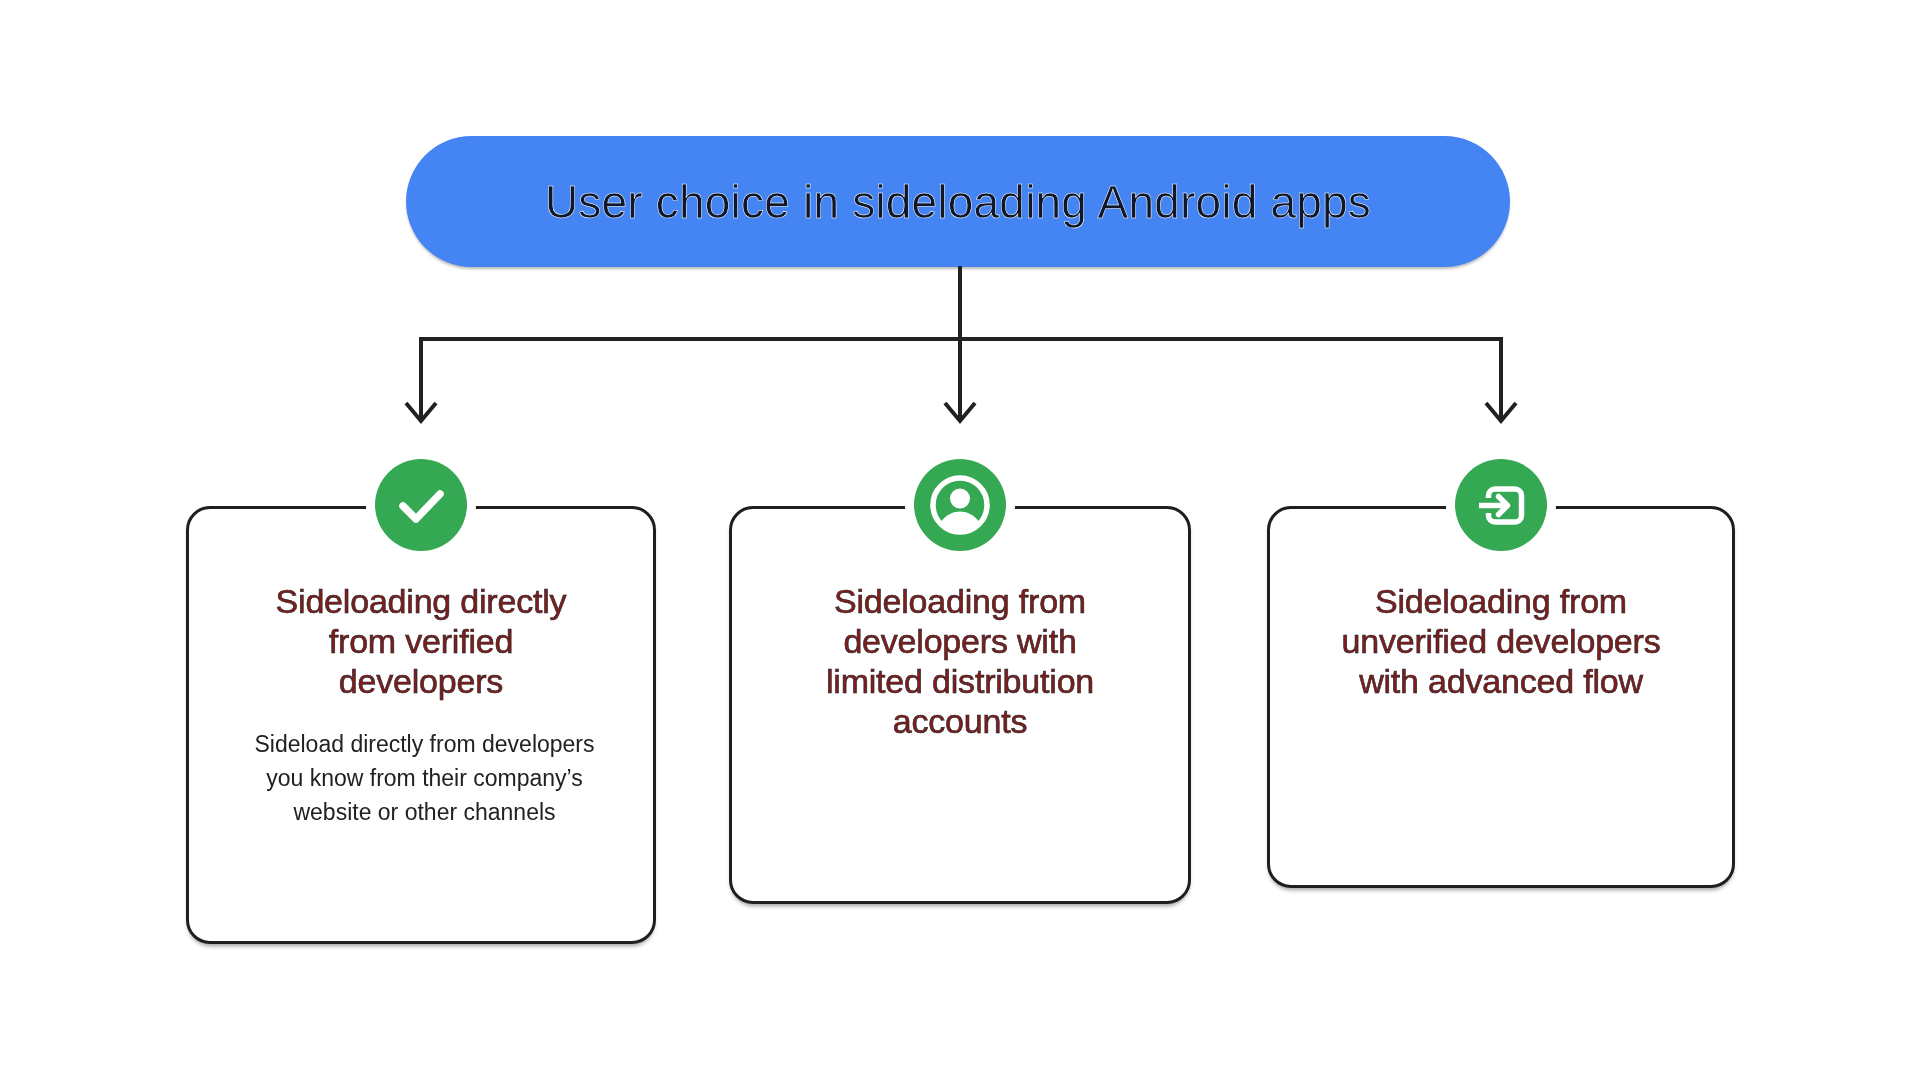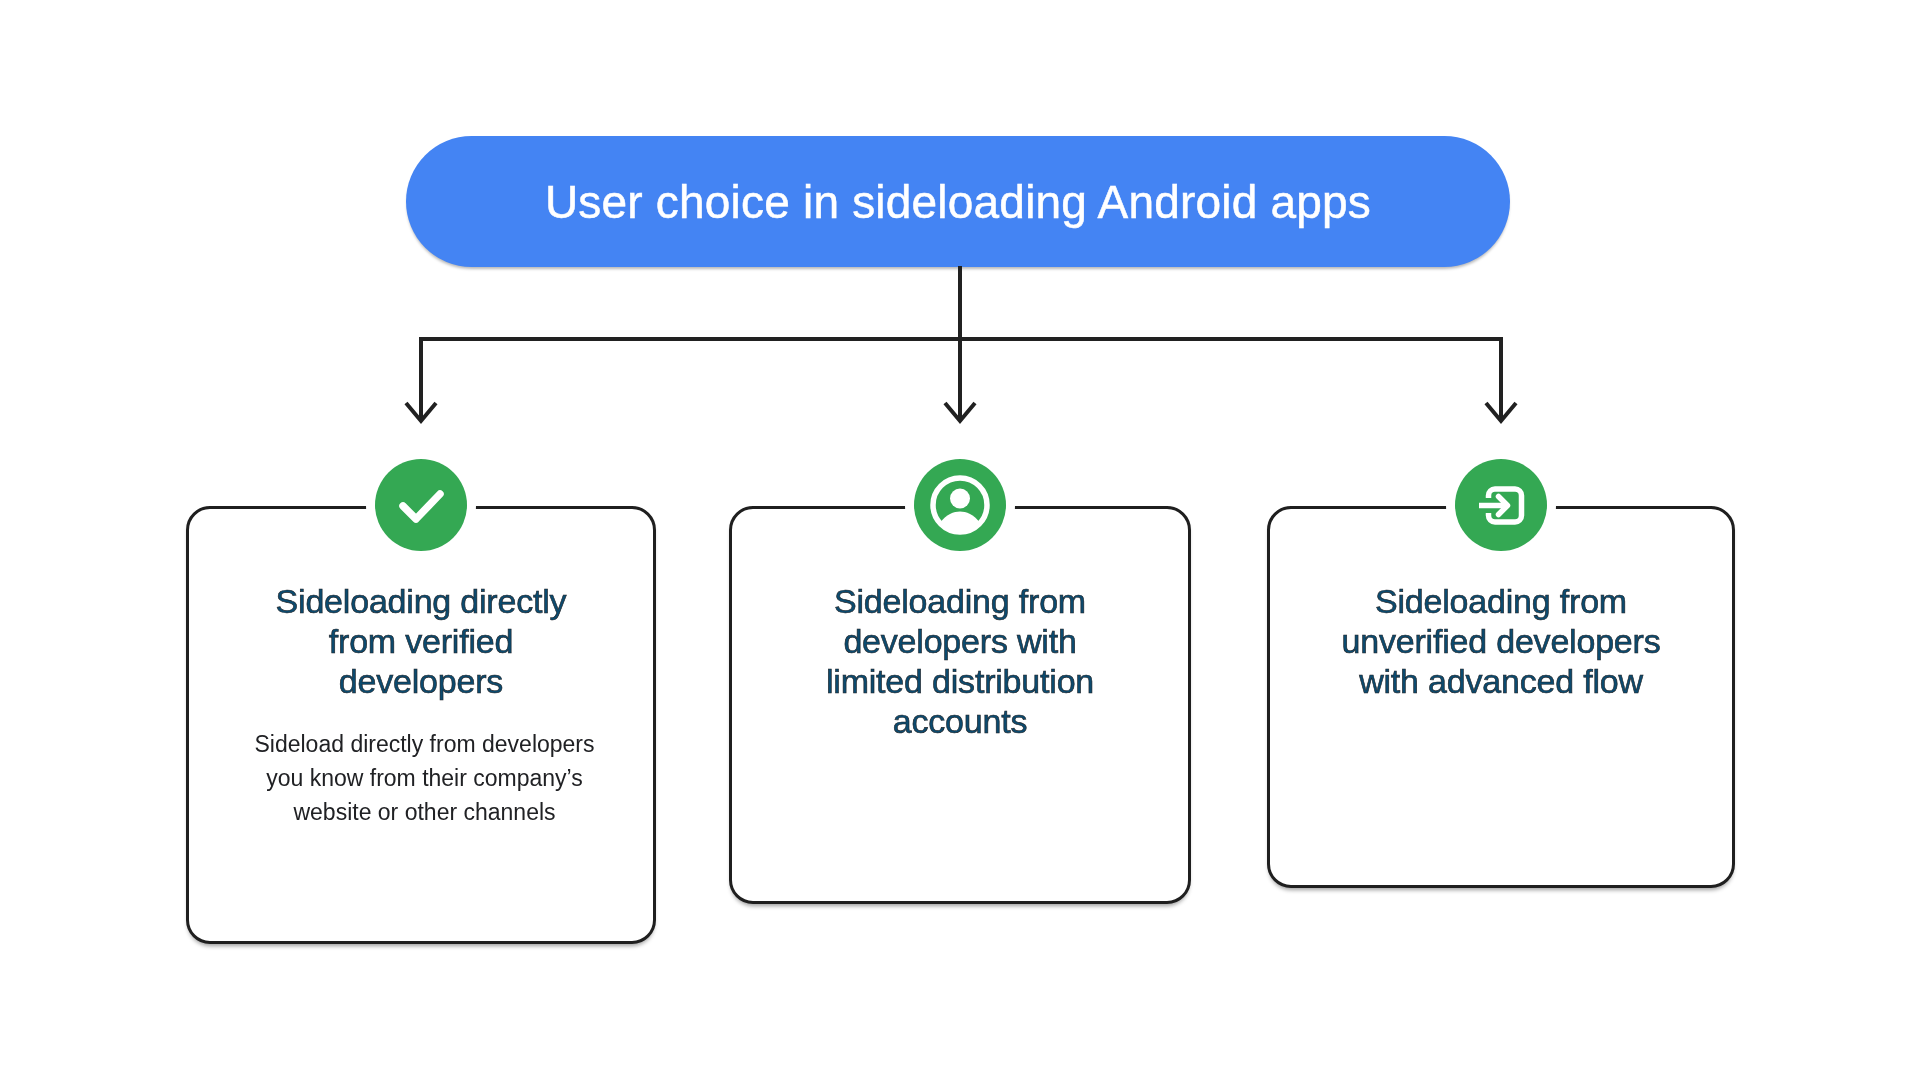--- a/index.html
+++ b/index.html
@@ -8,38 +8,38 @@
     font-family:"Liberation Sans","DejaVu Sans",sans-serif;color:#1f1f1f;
   }
   
   .pill{
     position:absolute;left:406px;top:136px;width:1104px;height:131px;
     background:#4484f3;border-radius:66px;
     display:flex;align-items:center;justify-content:center;
     box-shadow:0 3px 3px -1px rgba(0,0,0,.28);
   }
   .pill .title{
-    color:#ffffff;font-size:46px;font-weight:500;letter-spacing:.2px;
+    color:#0f172a;font-size:46px;font-weight:500;letter-spacing:.2px;
     -webkit-text-stroke:.5px #ffffff;white-space:nowrap;
   }
   
   .connectors{position:absolute;left:0;top:0;width:1920px;height:1080px;}
   .connectors path{stroke:#212121;stroke-width:4;fill:none;}
   
   .card{
     position:absolute;top:506px;background:#ffffff;
     border:3.5px solid #1f1f1f;border-radius:24px;
     box-shadow:0 4px 4px -2px rgba(0,0,0,.38);
     text-align:center;box-sizing:border-box;padding-top:72px;
   }
   .card-1{left:186px;width:470px;height:438px;}
   .card-2{left:729px;width:462px;height:398px;}
   .card-3{left:1267px;width:468px;height:382px;}
   .heading{
-    font-size:34px;line-height:40px;font-weight:500;color:#0c4a6e;
+    font-size:34px;line-height:40px;font-weight:500;color:#7f1d1d;
     letter-spacing:-.2px;-webkit-text-stroke:.6px #202124;
     margin:0 auto 26px auto;
   }
   .para{font-size:23px;line-height:34px;color:#202124;margin:0 auto;padding-left:7px;}
   .para + .para{margin-top:16px;}
   
   .badge{
     position:absolute;top:459px;width:92px;height:92px;border-radius:50%;
     background:#34a853;box-shadow:0 0 0 9px #ffffff;
     display:flex;align-items:center;justify-content:center;

